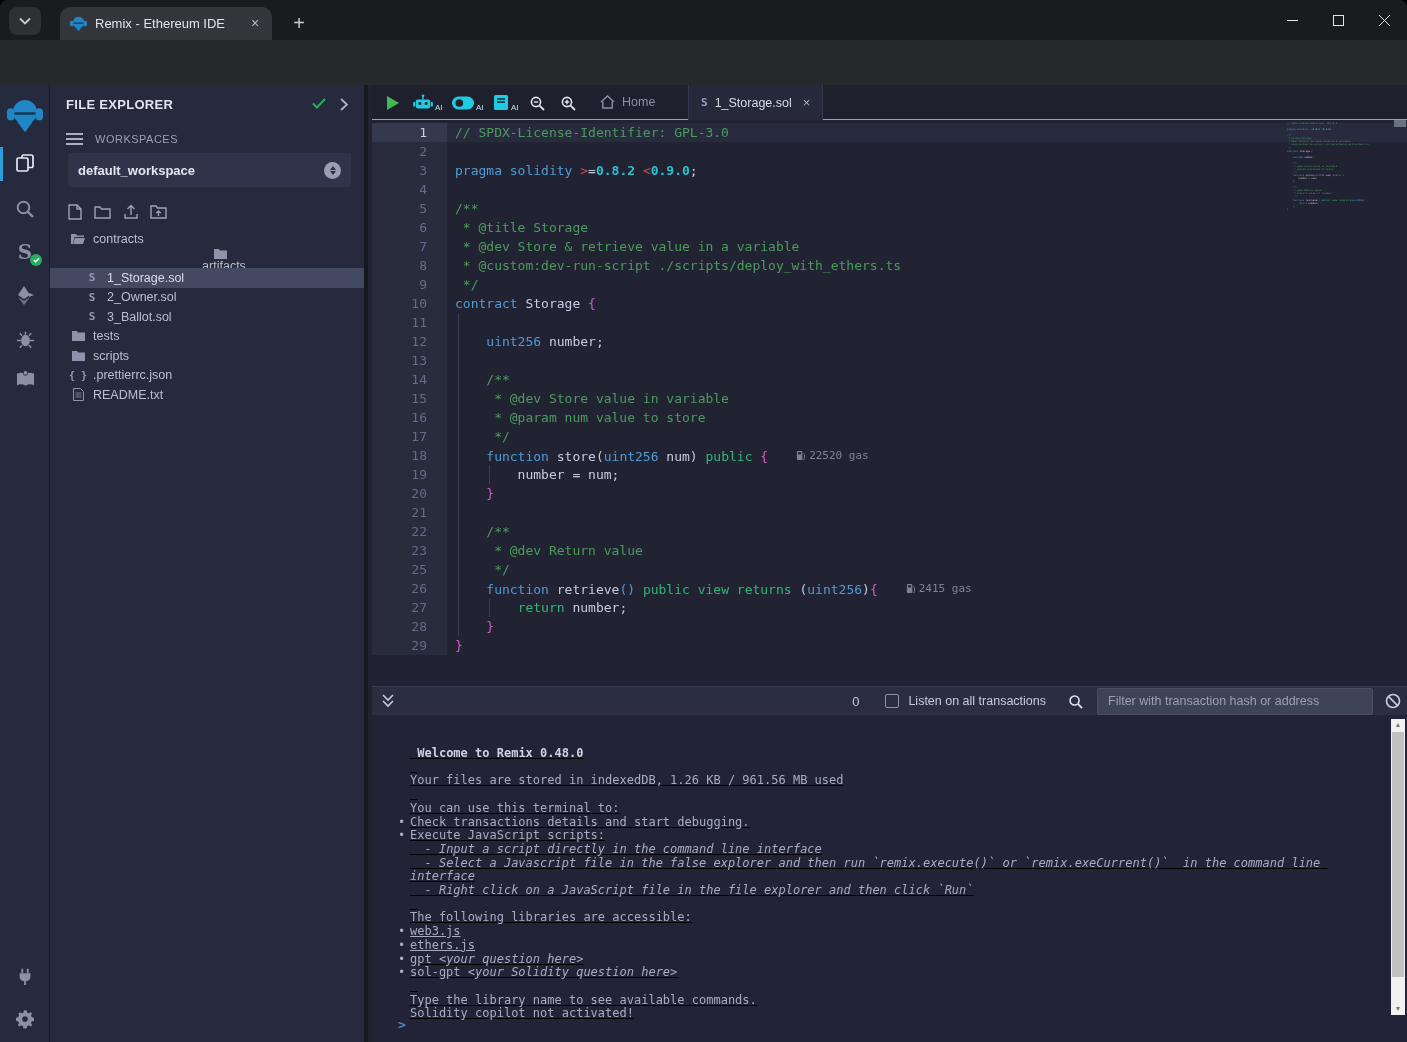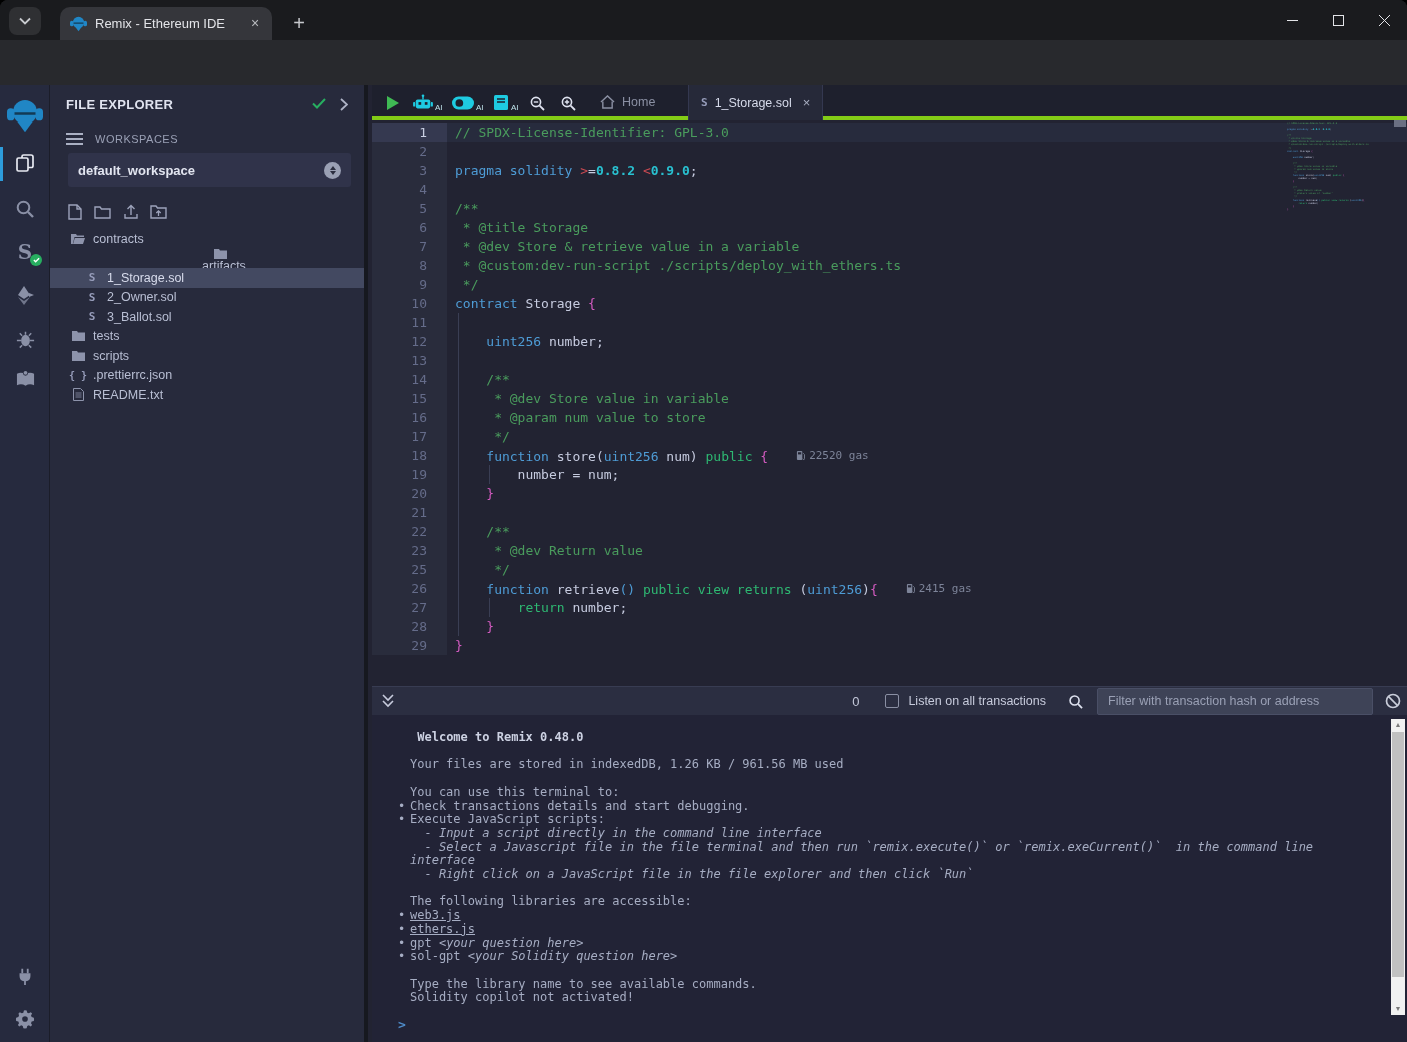--- a/index.html
+++ b/index.html
@@ -59,21 +59,21 @@
   .fe-actions span{width:17px;height:17px;display:flex;align-items:center;justify-content:center;}
   #file-tree{position:absolute;left:0;top:144px;width:314px;}
   .trow{position:relative;height:19.5px;display:flex;align-items:center;color:#b9bfd4;font-size:12.5px;cursor:pointer;}
   .trow.selected{background:#434961;color:#d8dcec;}
   .trow .ticon{width:16px;display:flex;justify-content:center;margin-right:7px;color:#8d93ab;flex:none;}
   .trow .sol-g{font-family:"DejaVu Sans Mono",monospace;font-weight:700;font-size:11px;color:#979dbb;}
   .trow .json-g{font-family:"DejaVu Sans Mono",monospace;font-weight:700;font-size:10px;color:#979dbb;}
 
   
   .main{position:absolute;left:372px;top:0;width:1035px;height:100%;}
-  .edbar{position:absolute;left:0;top:0;width:100%;height:35px;background:#1e202d;border-bottom:4px solid #84cc16;}
+  .edbar{position:absolute;left:0;top:0;width:100%;height:35px;background:#1e202d;border-bottom:1px solid #84cc16;}
   .edbtn{position:absolute;top:5px;height:25px;display:flex;align-items:center;justify-content:center;}
   .ai-lab{font-size:8px;color:#bfe3ea;margin-left:2px;align-self:flex-end;margin-bottom:3px;}
   .hometab{position:absolute;left:214px;top:0;height:34px;display:flex;align-items:center;gap:7px;color:#8b90a3;
     font-size:12.5px;padding:0 14px;}
   .filetab{position:absolute;left:316px;top:0;height:35px;background:#262939;border-left:1px solid #343850;border-right:1px solid #343850;
     display:flex;align-items:center;gap:7px;color:#d6daea;font-size:12.5px;padding:0 12px;}
   .filetab .tclose{color:#aab0c3;font-size:13px;margin-left:4px;}
 
   .editor{position:absolute;left:0;top:35px;width:100%;height:566px;background:#222332;overflow:hidden;}
   #code-rows{position:absolute;left:0;top:3px;width:100%;}
@@ -99,21 +99,21 @@
   .tb-collapse{margin-left:10px;color:#c7cbdc;}
   .tb-count{margin-left:auto;color:#c3c8d9;font-size:13px;}
   .tb-check{width:14px;height:14px;border:1px solid #8a8fa3;border-radius:2px;margin-left:26px;}
   .tb-label{color:#c7cbdc;font-size:12.5px;margin-left:9px;}
   .tb-search{margin-left:22px;color:#dfe3f0;}
   .tb-input{width:276px;height:27px;background:#3e4357;border:1px solid #4a4f66;border-radius:2px;color:#d5d9e6;
     font-size:12.5px;padding:0 10px;margin-left:14px;outline:none;}
   .tb-input::placeholder{color:#9aa0b5;}
   .tb-block{margin-left:12px;margin-right:6px;color:#c8ccd9;}
   .terminal{position:absolute;left:0;top:630px;width:100%;height:327px;background:#222336;overflow:hidden;}
-  #term-lines{position:absolute;left:0;top:16px;width:970px;}
+  #term-lines{position:absolute;left:0;top:32px;width:970px;text-decoration:underline;}
   .tline{position:relative;padding-left:38px;min-height:13.7px;line-height:13.7px;
     font-family:"DejaVu Sans Mono",monospace;font-size:12px;color:#a6adc3;white-space:pre-wrap;}
   .tline .bul{position:absolute;left:26px;}
   .tl-b{font-weight:700;color:#ccd1e2;}
   .tl-i{font-style:italic;}
   .tl-u{text-decoration:underline;}
   .prompt{position:absolute;left:26px;bottom:10px;font-family:"DejaVu Sans Mono",monospace;font-size:13px;
     font-weight:700;color:#4f8cc9;}
   .tscroll{position:absolute;right:2px;top:4px;width:14px;height:296px;background:#f1f1f1;}
   .tscroll .arr{position:absolute;left:0;width:14px;height:12px;background:#f1f1f1;color:#7a7a7a;font-size:7px;
@@ -629,21 +629,21 @@
       <div class="terminal">
         <div id="term-lines">
             <div class="tline"><span class="tl-b"> Welcome to Remix 0.48.0</span></div>
             <div class="tline">&nbsp;</div>
             <div class="tline"><span>Your files are stored in indexedDB, 1.26 KB / 961.56 MB used</span></div>
             <div class="tline">&nbsp;</div>
             <div class="tline"><span>You can use this terminal to:</span></div>
             <div class="tline"><span class="bul">•</span><span>Check transactions details and start debugging.</span></div>
             <div class="tline"><span class="bul">•</span><span>Execute JavaScript scripts:</span></div>
             <div class="tline"><span class="tl-i">  - Input a script directly in the command line interface</span></div>
-            <div class="tline"><span class="tl-i">  - Select a Javascript file in the file terminal and then run `remix.execute()` or `remix.exeCurrent()`  in the command line interface</span></div>
+            <div class="tline"><span class="tl-i">  - Select a Javascript file in the false explorer and then run `remix.execute()` or `remix.exeCurrent()`  in the command line interface</span></div>
             <div class="tline"><span class="tl-i">  - Right click on a JavaScript file in the file explorer and then click `Run`</span></div>
             <div class="tline">&nbsp;</div>
             <div class="tline"><span>The following libraries are accessible:</span></div>
             <div class="tline"><span class="bul">•</span><span class="tl-u">web3.js</span></div>
             <div class="tline"><span class="bul">•</span><span class="tl-u">ethers.js</span></div>
             <div class="tline"><span class="bul">•</span><span>gpt </span><span class="tl-i">&lt;your question here&gt;</span></div>
             <div class="tline"><span class="bul">•</span><span>sol-gpt </span><span class="tl-i">&lt;your Solidity question here&gt;</span></div>
             <div class="tline">&nbsp;</div>
             <div class="tline"><span>Type the library name to see available commands.</span></div>
             <div class="tline"><span>Solidity copilot not activated!</span></div>

